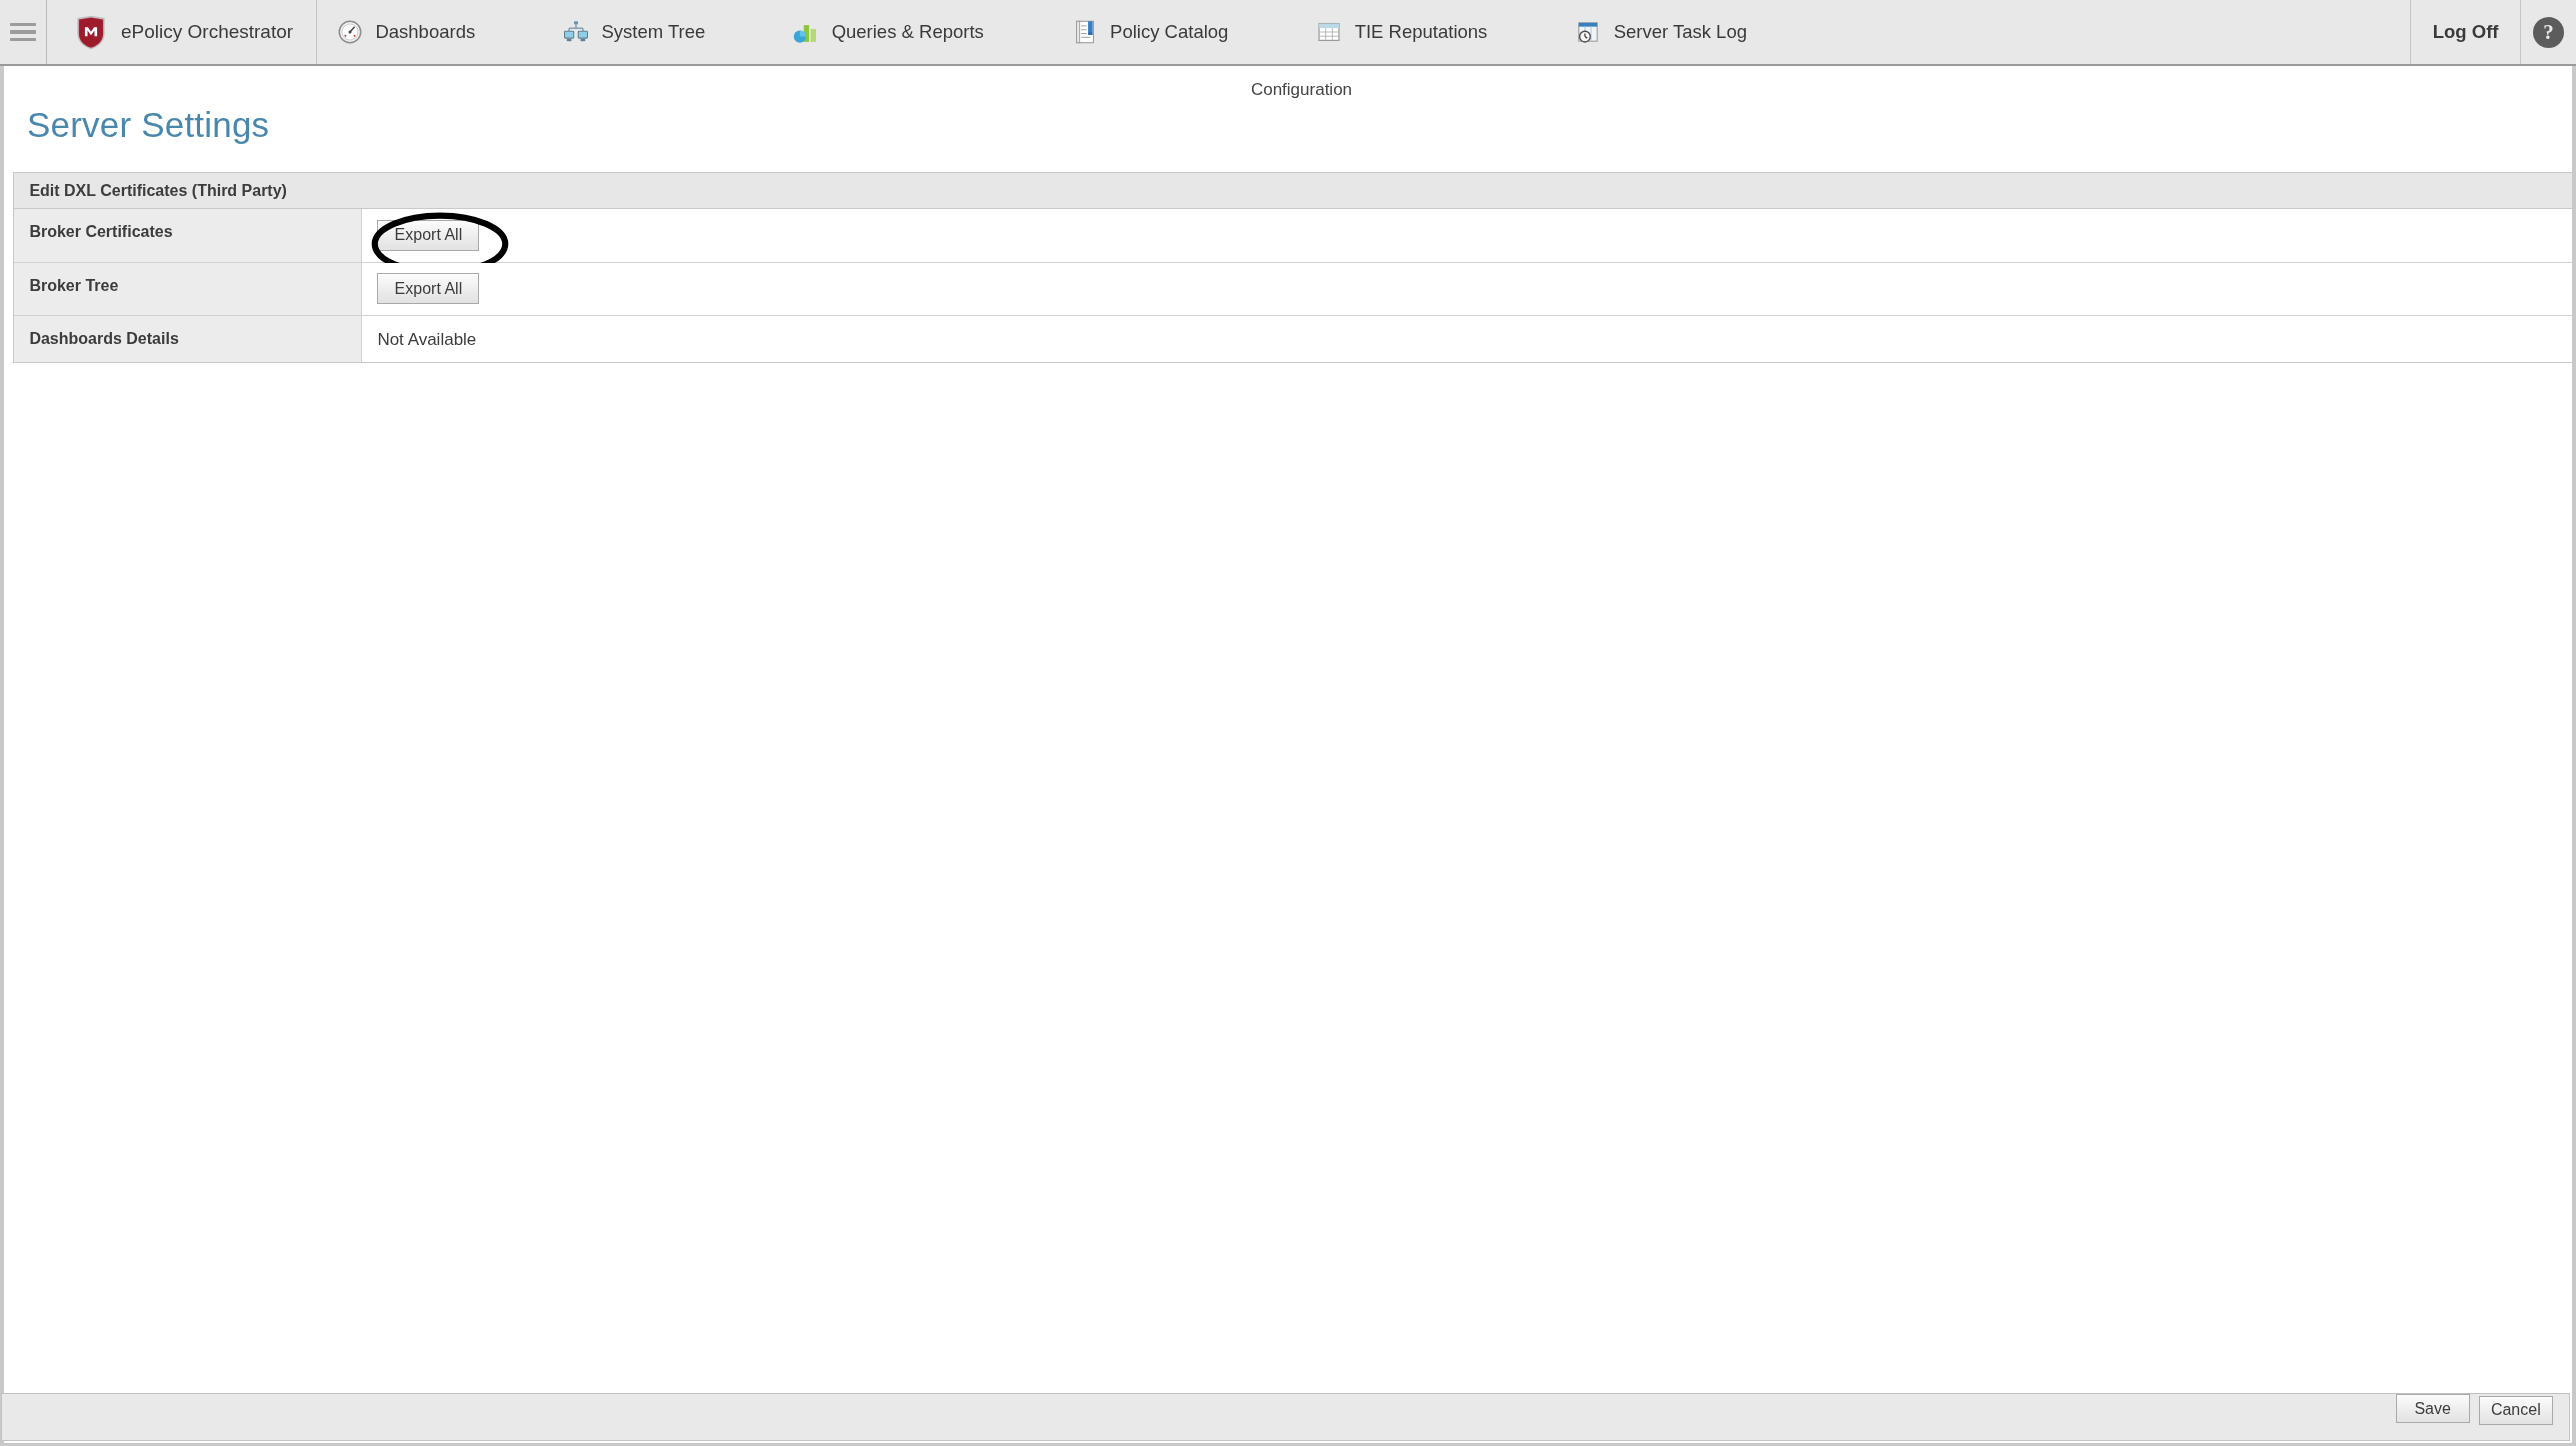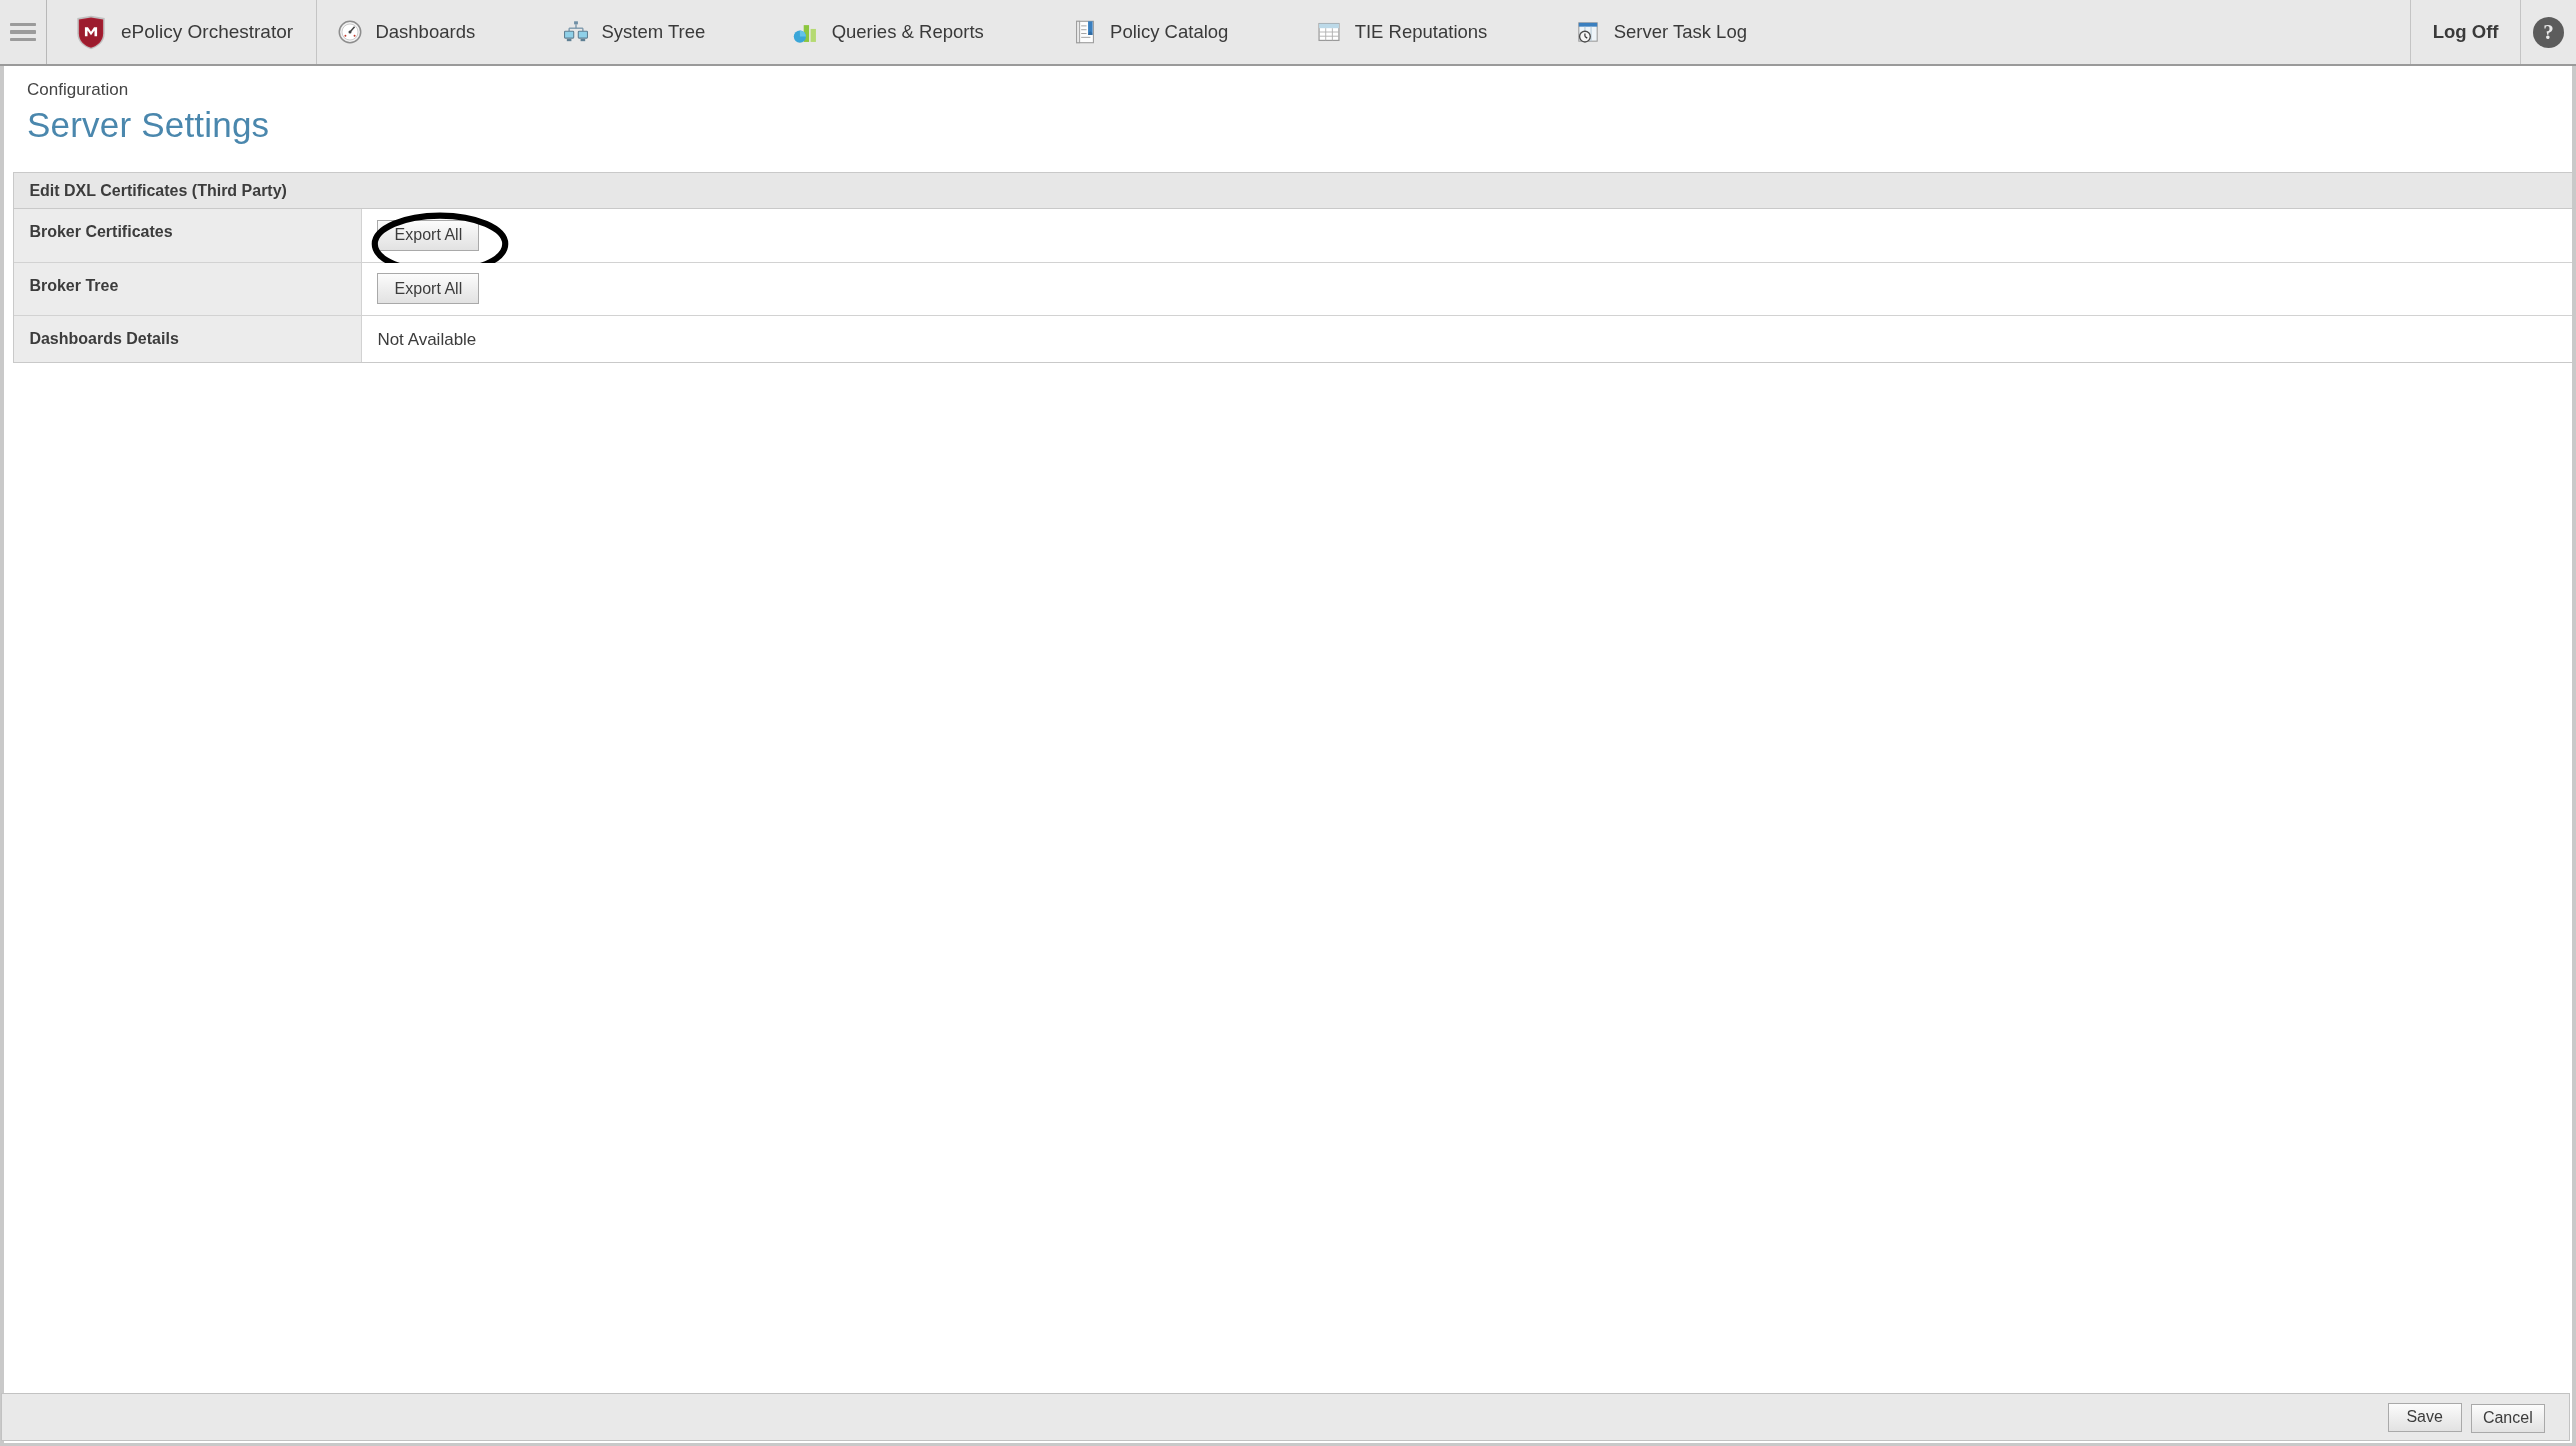--- a/index.html
+++ b/index.html
@@ -126,20 +126,21 @@
   
   .page-head {
     position: absolute;
     top: 66px; left: 0;
     width: 2576px;
   }
   .breadcrumb {
     font-size: 17px;
     color: #444444;
     padding: 14px 0 0 27px;
+    text-align: center;
   }
   .page-title {
     font-size: 35px;
     color: #4a87ad;
     padding: 4.6px 0 0 27px;
     letter-spacing: 0.2px;
   }
 
   
   .panel {
@@ -271,23 +272,23 @@
   .footer-bar {
     position: absolute;
     left: 0.8px;
     bottom: 4.6px;
     width: 2569px;
     height: 48px;
     background: #e9e9e9;
     border: 0.8px solid #c2c2c2;
     box-sizing: border-box;
     display: flex;
-    align-items: center;
+    align-items: flex-start;
     justify-content: flex-end;
-    padding-right: 24px;
+    padding-right: 16px;
     gap: 9.2px;
   }
   .footer-bar .btn { min-width: 74px; height: 29px; }
 
   .page-frame {
     position: absolute;
     left: 0; top: 66px;
     width: 2576px;
     height: 1381px;
     border-left: 4.6px solid #c9c9c9;

